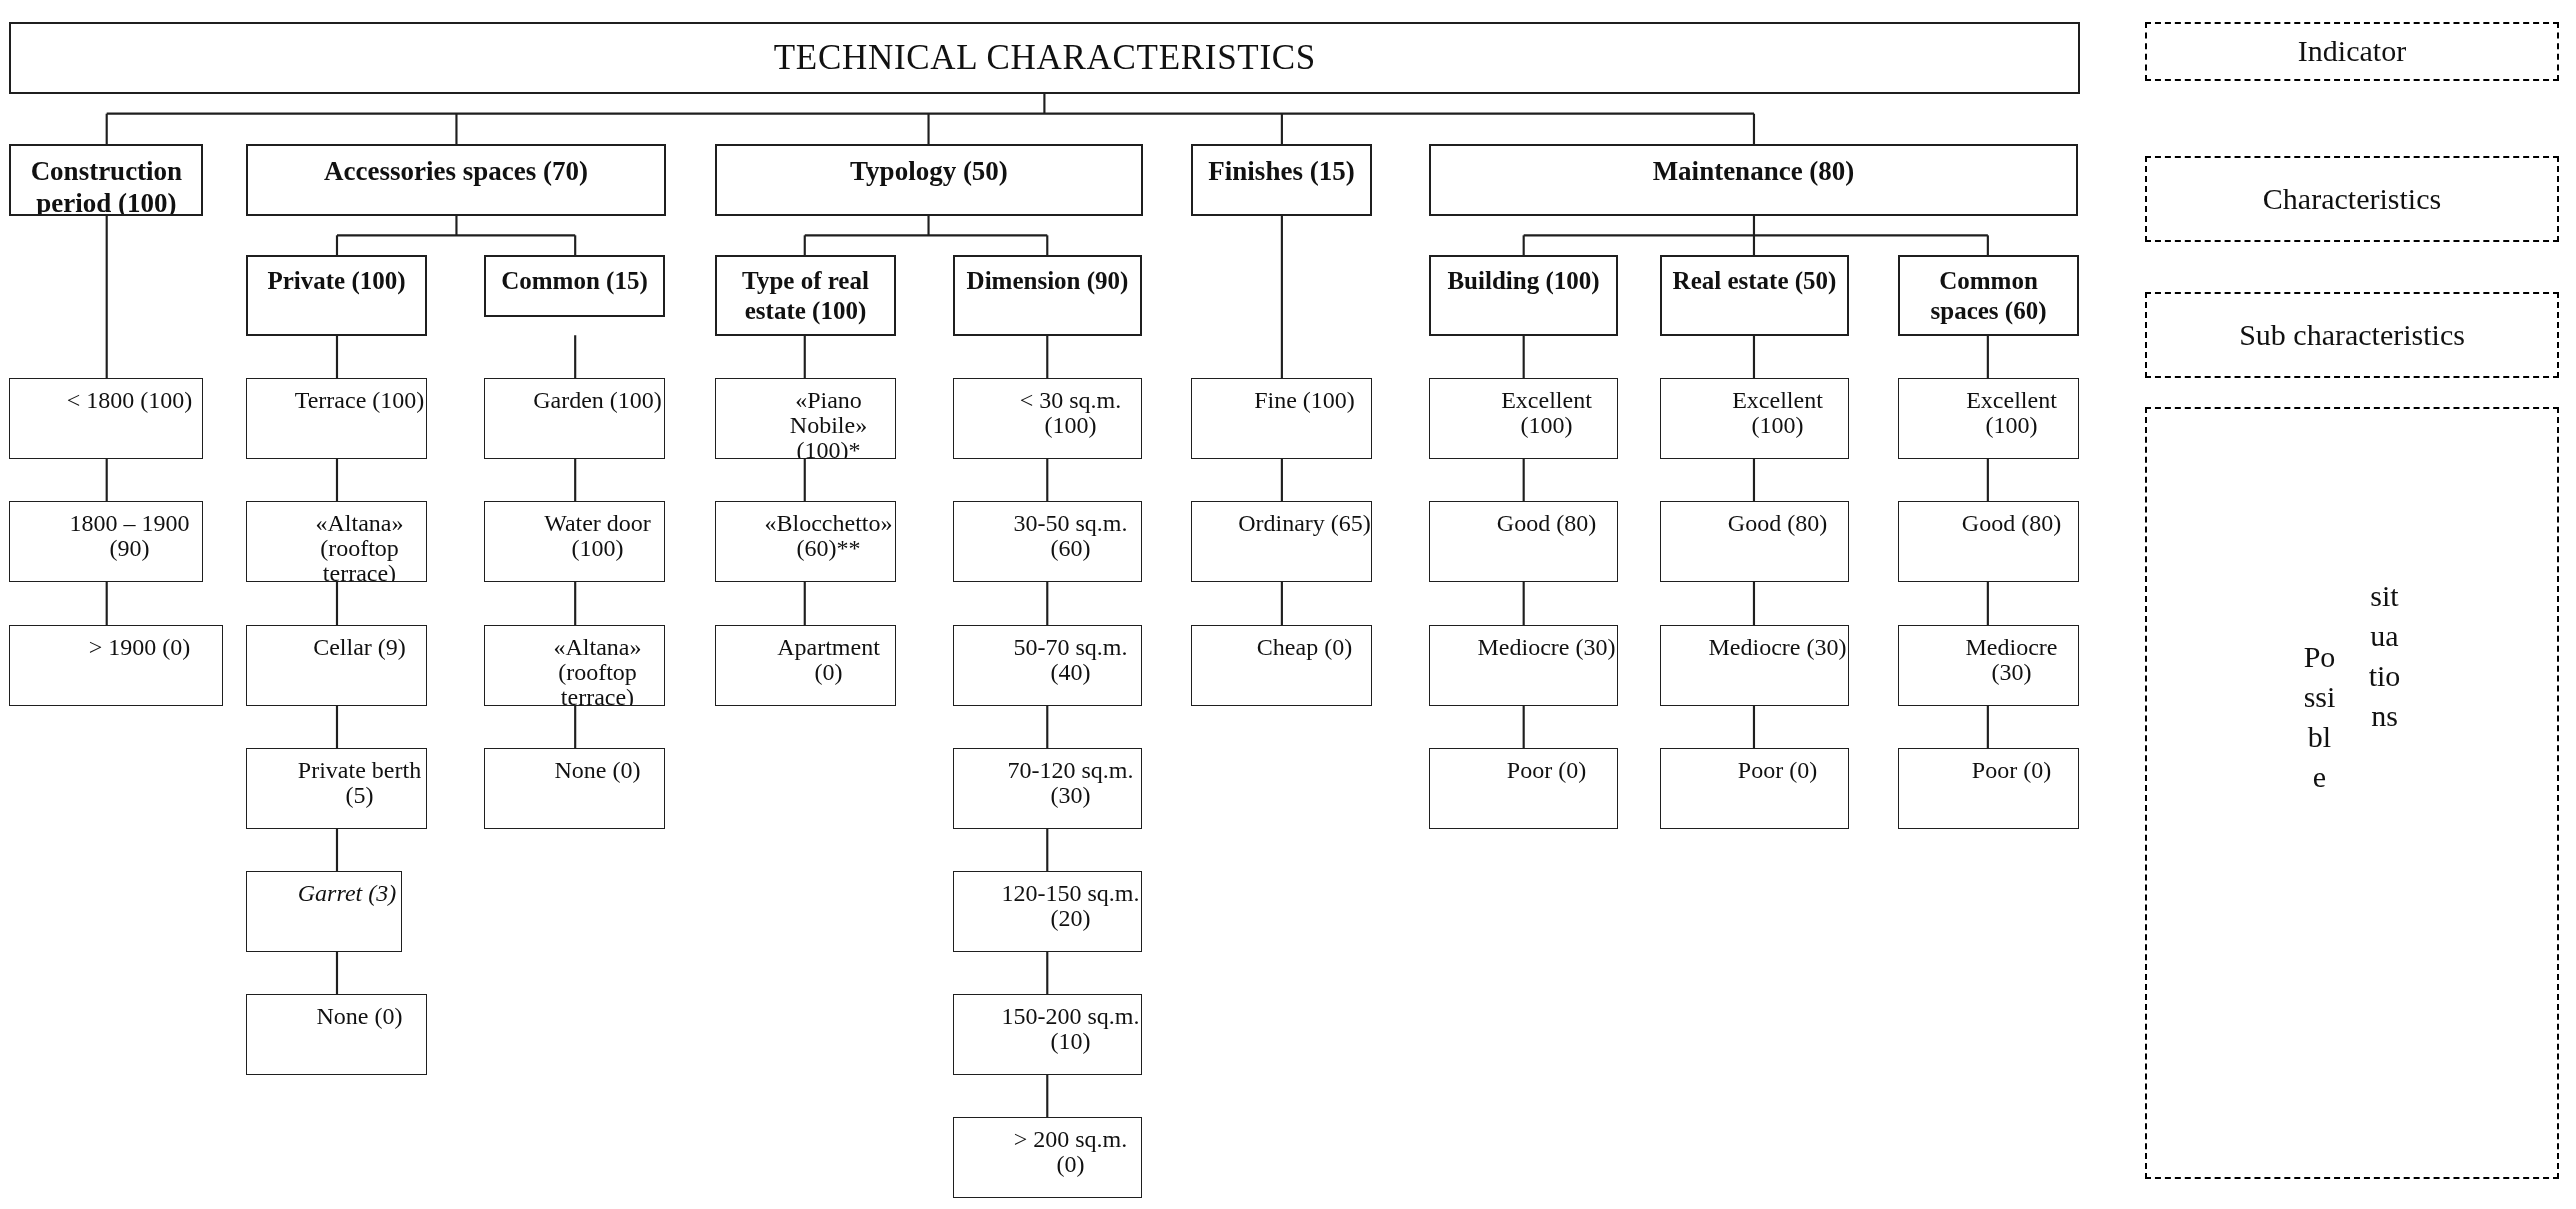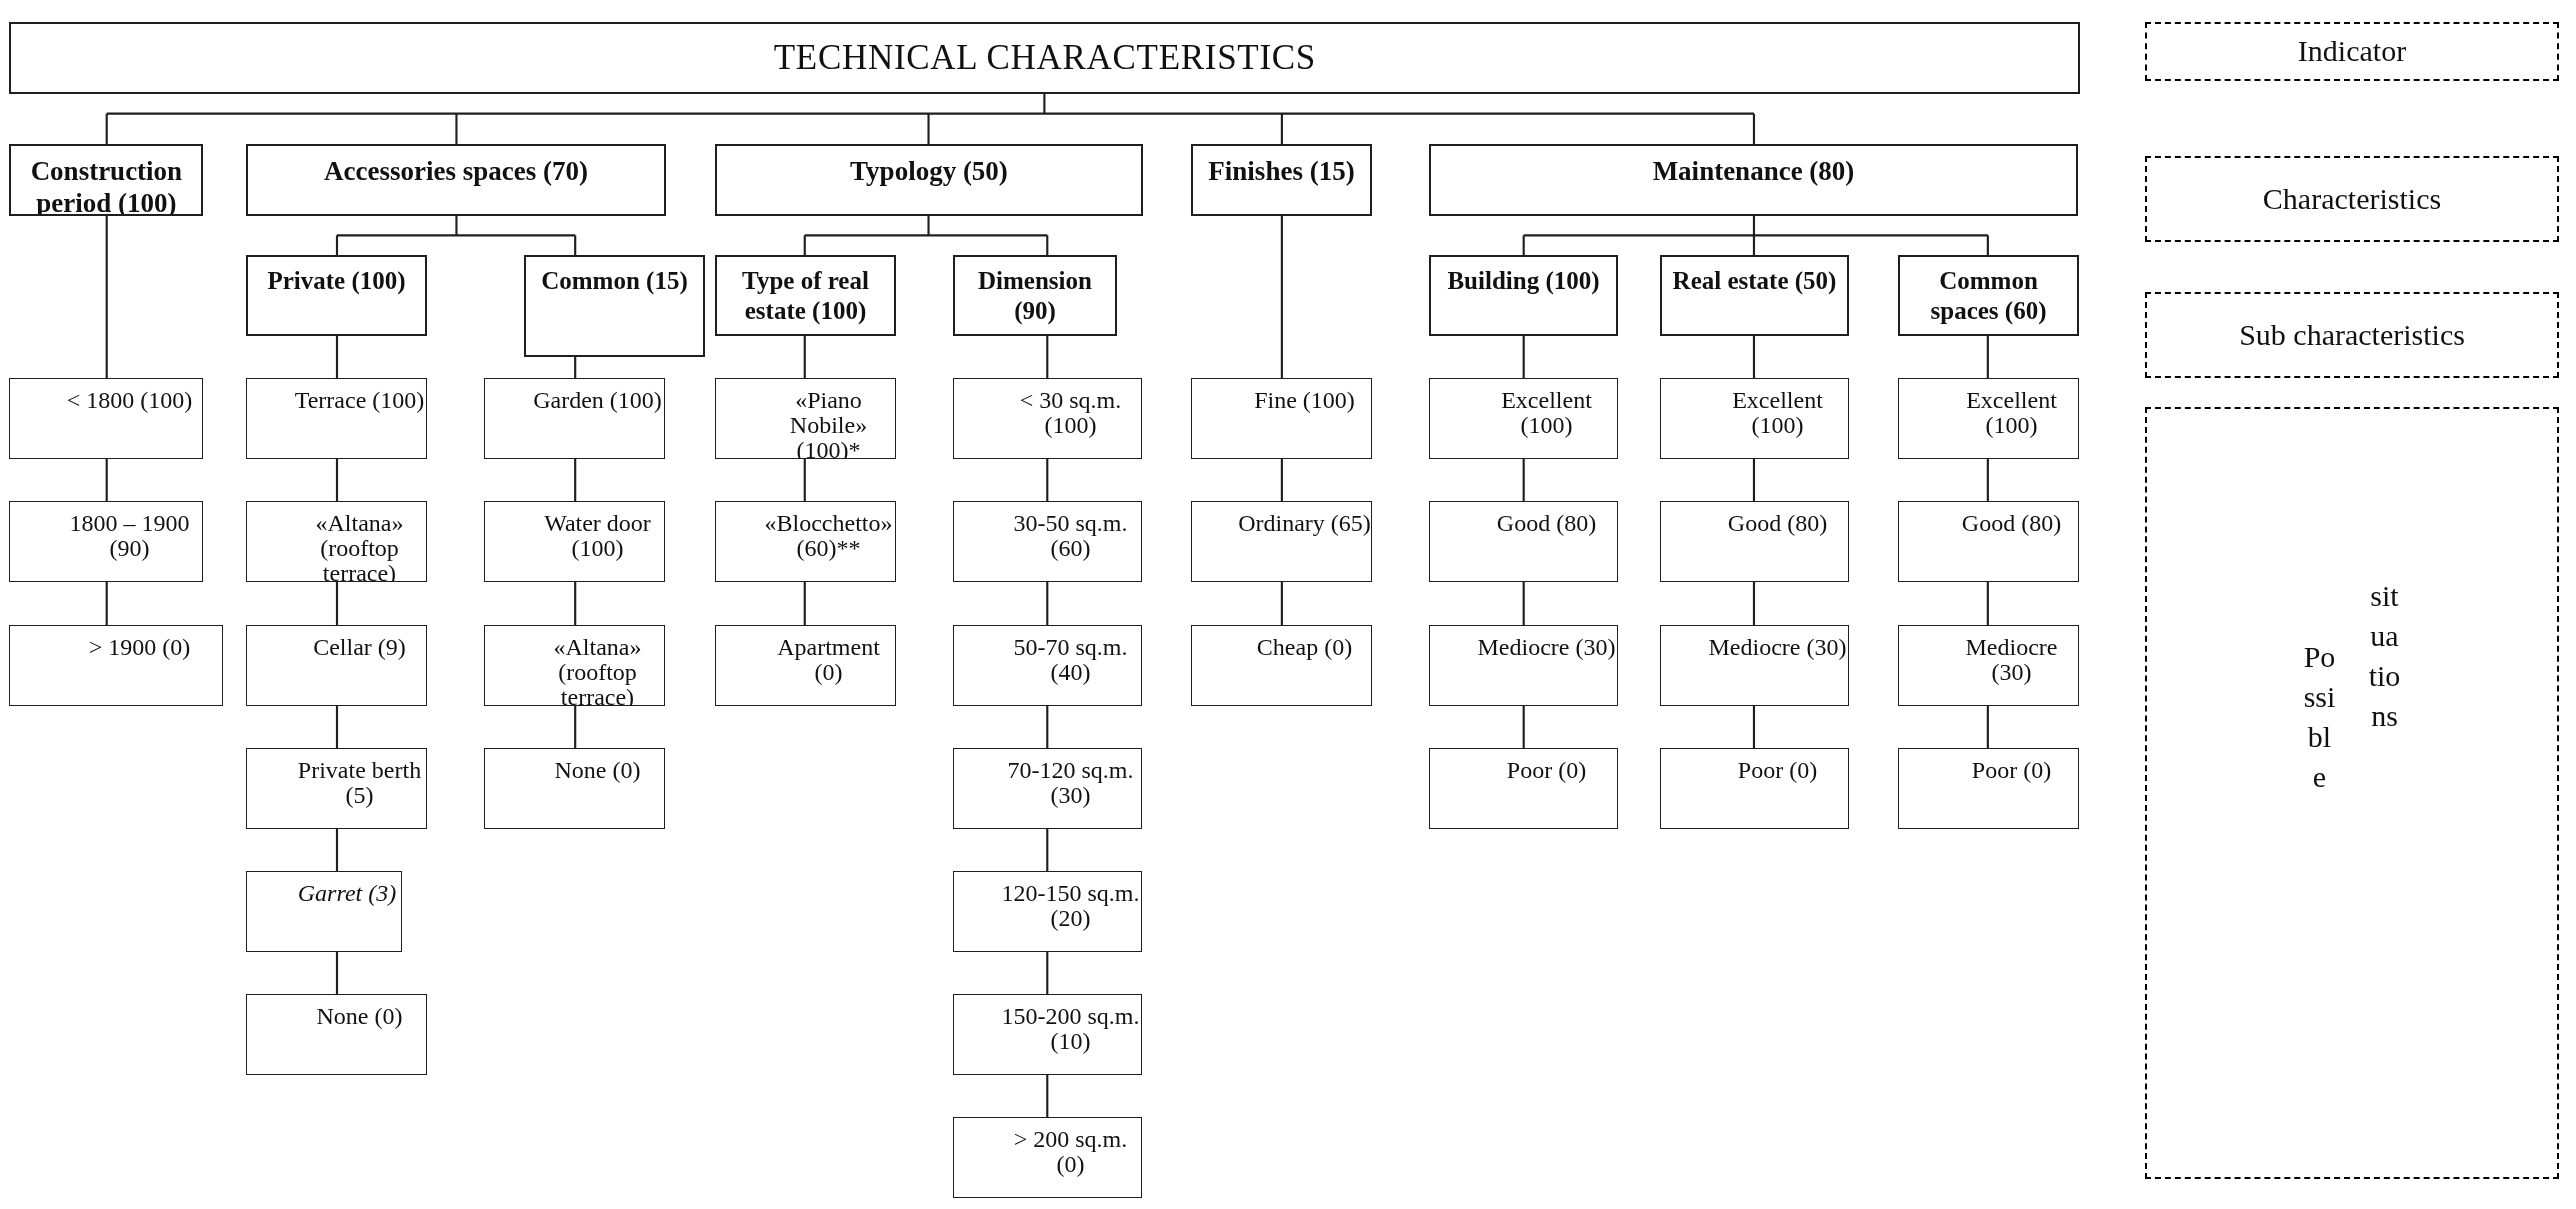--- a/index.html
+++ b/index.html
@@ -122,24 +122,24 @@
   </div>
 
   <div class="box char" style="left:9.4px; top:144px; width:194px; height:72px;">Construction
 period (100)</div>
   <div class="box char" style="left:246px; top:144px; width:420px; height:72px;">Accessories spaces (70)</div>
   <div class="box char" style="left:715px; top:144px; width:428px; height:72px;">Typology (50)</div>
   <div class="box char" style="left:1191px; top:144px; width:181px; height:72px;">Finishes (15)</div>
   <div class="box char" style="left:1429px; top:144px; width:649px; height:72px;">Maintenance (80)</div>
 
   <div class="box sub" style="left:246px; top:255px; width:181px; height:81px;">Private (100)</div>
-  <div class="box sub" style="left:484px; top:255px; width:181px; height:102px;margin-left:40px;">Common (15)</div>
+  <div class="box sub" style="left:484px; top:255px; width:181px; height:62px;">Common (15)</div>
   <div class="box sub" style="left:715px; top:255px; width:181px; height:81px;">Type of real
 estate (100)</div>
-  <div class="box sub" style="left:953px; top:255px; width:164px; height:81px;">Dimension (90)</div>
+  <div class="box sub" style="left:953px; top:255px; width:189px; height:81px;">Dimension (90)</div>
   <div class="box sub" style="left:1429px; top:255px; width:189px; height:81px;">Building (100)</div>
   <div class="box sub" style="left:1660px; top:255px; width:189px; height:81px;">Real estate (50)</div>
   <div class="box sub" style="left:1898px; top:255px; width:181px; height:81px;">Common
 spaces (60)</div>
 
   <div class="box leaf" style="left:9.4px; top:378px; width:194px; height:81px;">&lt; 1800 (100)</div>
   <div class="box leaf" style="left:9.4px; top:501px; width:194px; height:81px;">1800 – 1900
 (90)</div>
   <div class="box leaf" style="left:9.4px; top:625px; width:214px; height:81px;">&gt; 1900 (0)</div>
 

